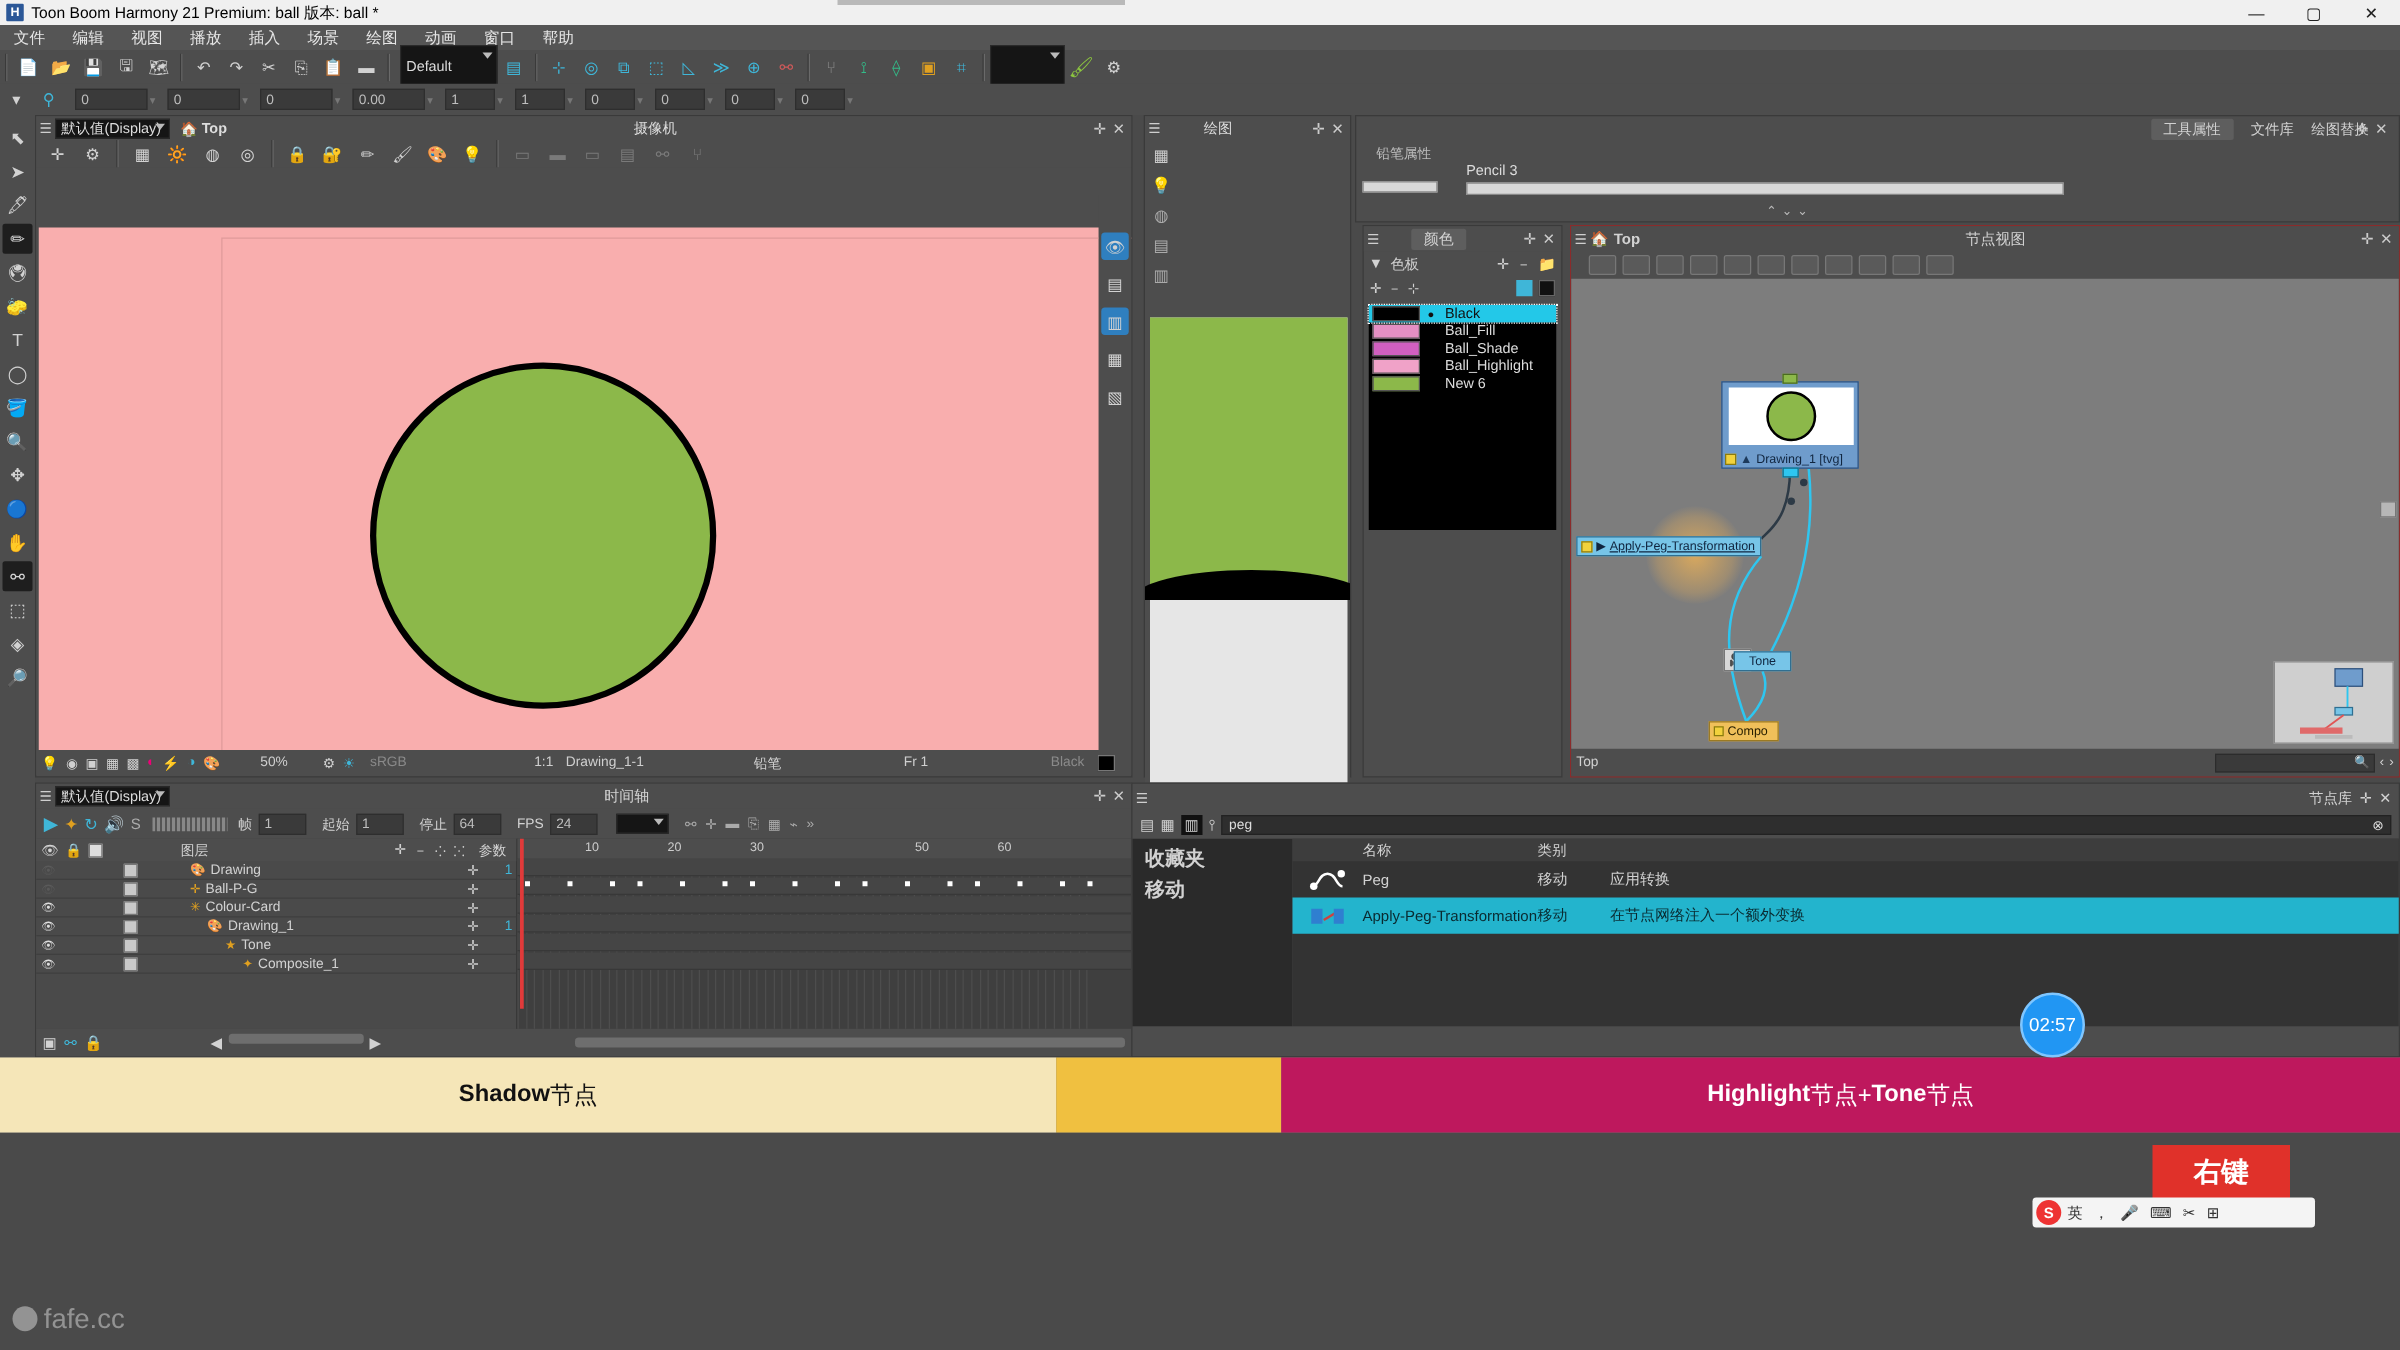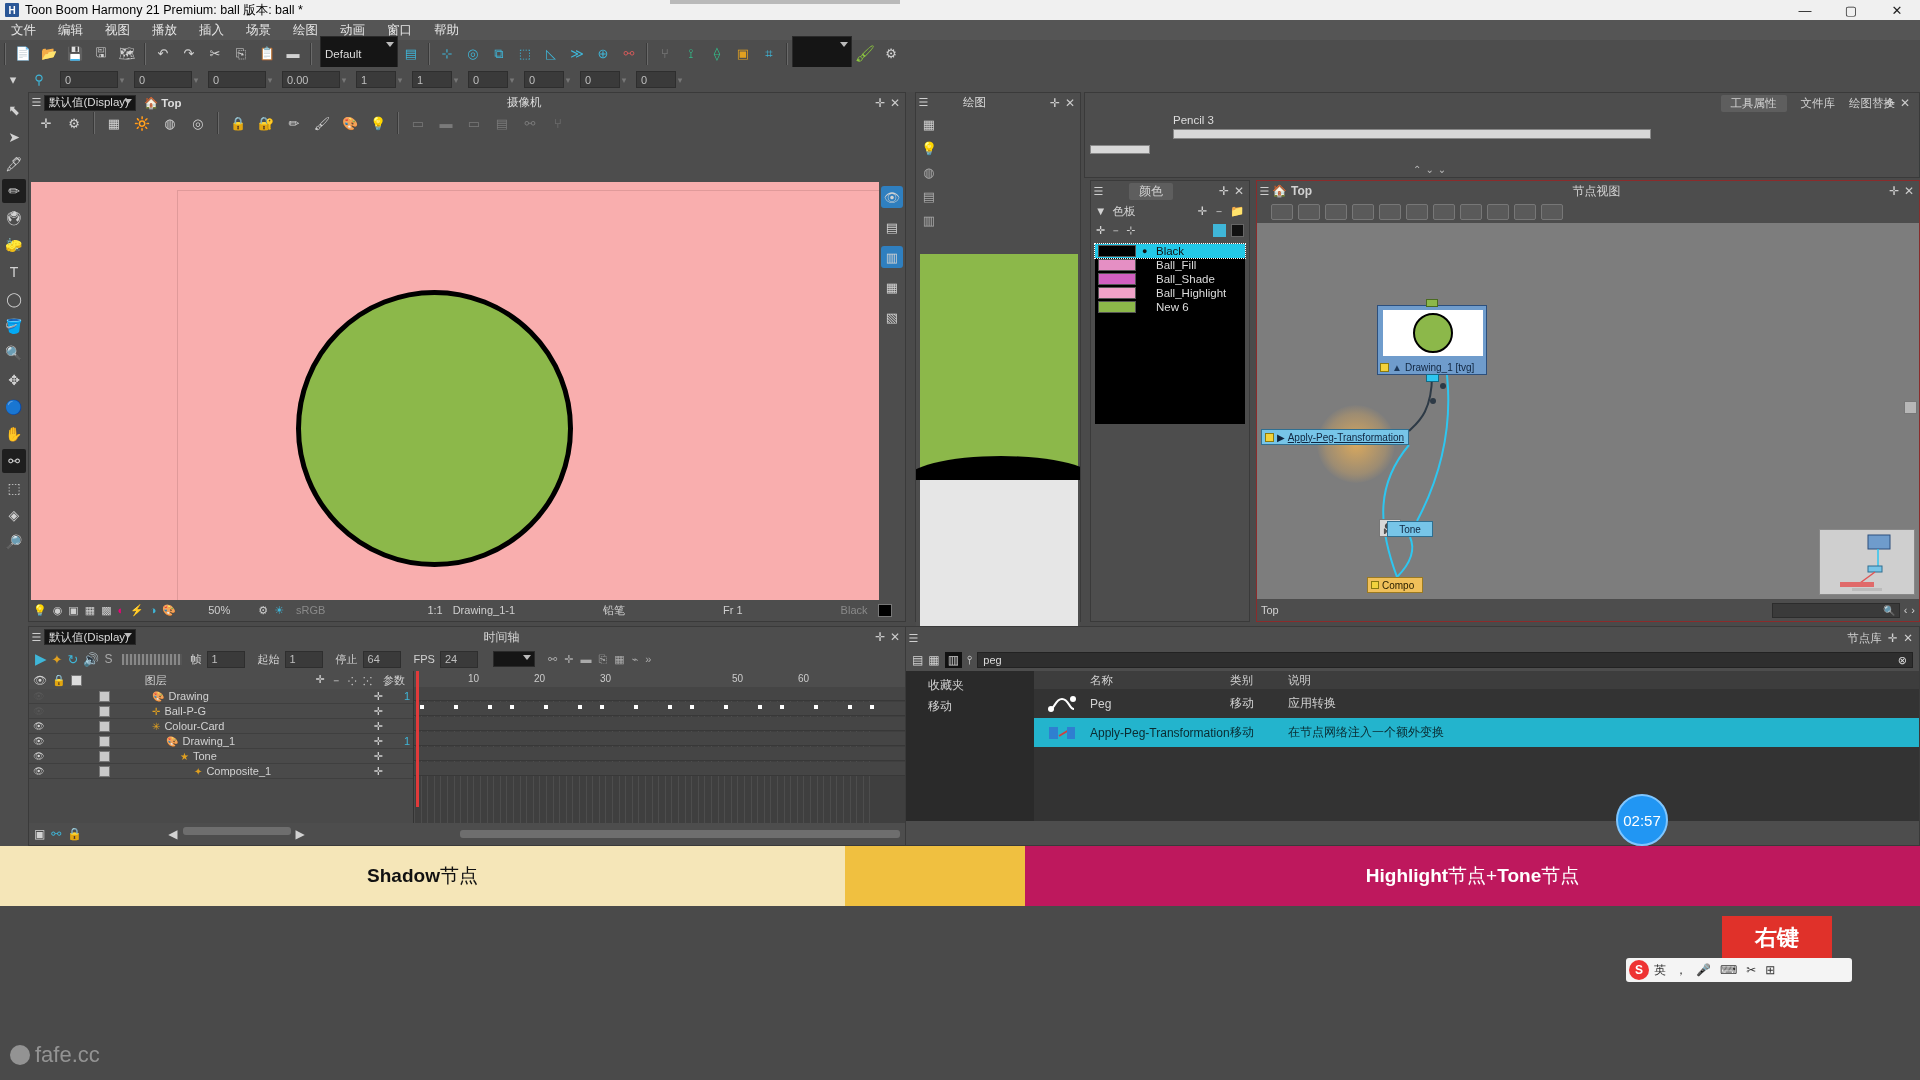--- a/index.html
+++ b/index.html
@@ -118,21 +118,21 @@
   .ruler{height:16px;background:#4d4d4d;position:relative;font-size:10px;color:#ccc;}
   .tl-foot{height:22px;background:#4d4d4d;display:flex;align-items:center;gap:6px;padding:0 5px;}
 
   
   #nodelib{left:905px;top:626px;width:1015px;height:220px;}
   .nl-top{height:22px;display:flex;align-items:center;justify-content:flex-end;gap:6px;padding-right:6px;font-size:11.5px;}
   .nl-search{height:22px;display:flex;align-items:center;gap:5px;padding:0 6px;}
   .nl-in{flex:1;height:16px;background:#2e2e2e;border:1px solid #222;color:#ddd;font-size:11px;
     display:flex;align-items:center;padding:0 5px;position:relative;}
   .nl-body{display:flex;height:150px;}
-  .nl-cats{width:128px;background:#2a2a2a;font-size:12px;padding:4px 12px;}
+  .nl-cats{width:128px;background:#2a2a2a;font-size:16px;padding:4px 0;font-weight:bold;}
   .nl-cats div{padding:2px 10px;}
   .nl-tbl{flex:1;background:#333;}
   .nl-hrow{display:flex;height:18px;background:#3d3d3d;font-size:11.5px;align-items:center;}
   .nl-r{display:flex;height:29px;align-items:center;font-size:12px;}
   .nl-r.sel{background:#23b4cd;color:#0a2a30;}
   .c-icon{width:56px;display:flex;justify-content:center;}
   .c-name{width:140px;}
   .c-cat{width:58px;}
   .c-desc{flex:1;}
 
@@ -374,20 +374,21 @@
   <div class="panel" id="toolprops">
     <div class="tp-tabs">
       <span class="ptabsel">工具属性</span>
       <span>文件库</span>
       <span>绘图替换</span>
       <span class="pclose" style="position:absolute;right:4px;top:3px">
         <span>✛</span>
         <span>✕</span>
       </span>
     </div>
+    <div style="font-size:11px;color:#bbb;padding:2px 0 0 16px">铅笔属性</div>
     <div style="font-size:11.5px;color:#ddd;padding:1px 0 0 88px">Pencil 3</div>
     <div style="margin:3px 0 0 88px;width:478px;height:10px;background:#d8d8d8;border:1px solid #888"></div>
     <div style="position:absolute;left:5px;top:52px;width:60px;height:9px;background:#d8d8d8;border:1px solid #888"></div>
     <div style="position:absolute;left:328px;bottom:2px;display:flex;gap:4px;font-size:10px;color:#bbb">
       <span>⌃</span>
       <span>⌄</span>
       <span>⌄</span>
     </div>
   </div>
 
@@ -796,21 +797,20 @@
     <div class="nl-body">
       <div class="nl-cats" id="nlcats">
           <div>收藏夹</div>
           <div>移动</div>
         </div>
       <div class="nl-tbl">
         <div class="nl-hrow">
           <span class="c-icon"></span>
           <span class="c-name">名称</span>
           <span class="c-cat">类别</span>
-          <span class="c-desc">说明</span>
         </div>
         <div id="nlrows">
             <div class="nl-r">
               <span class="c-icon">
                 <svg width="30" height="18">
                   <path d="M3 14 C8 14 8 4 15 4 C22 4 22 14 27 14" stroke="#fff" stroke-width="2" fill="none"></path>
                   <circle cx="4" cy="14" r="3" fill="#fff"></circle>
                   <circle cx="26" cy="4" r="3" fill="#fff"></circle>
                 </svg>
               </span>

